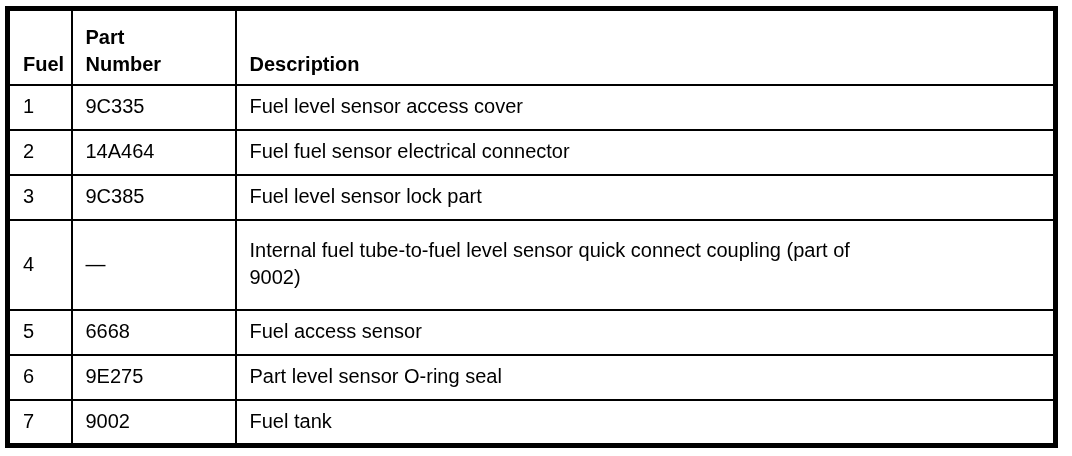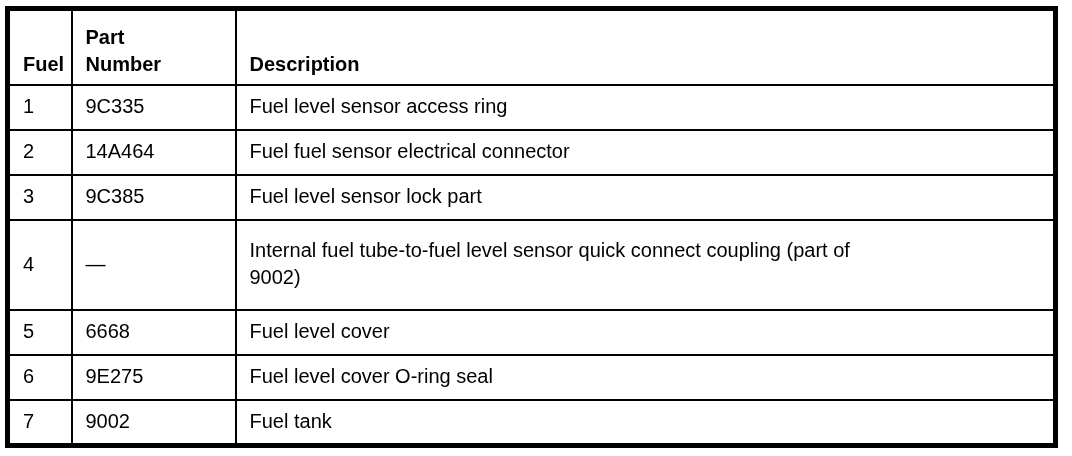--- a/index.html
+++ b/index.html
@@ -79,47 +79,47 @@
         <th>Fuel</th>
         <th>Part
 Number</th>
         <th>Description</th>
       </tr>
     </thead>
     <tbody>
       <tr class="body-row">
         <td class="cell-item">1</td>
         <td class="cell-part">9C335</td>
-        <td class="cell-desc">Fuel level sensor access ring</td>
+        <td class="cell-desc">Fuel level sensor access cover</td>
       </tr>
       <tr class="body-row">
         <td class="cell-item">2</td>
         <td class="cell-part">14A464</td>
         <td class="cell-desc">Fuel fuel sensor electrical connector</td>
       </tr>
       <tr class="body-row">
         <td class="cell-item">3</td>
         <td class="cell-part">9C385</td>
         <td class="cell-desc">Fuel level sensor lock part</td>
       </tr>
       <tr class="body-row row-tall">
         <td class="cell-item">4</td>
         <td class="cell-part">—</td>
         <td class="cell-desc">Internal fuel tube-to-fuel level sensor quick connect coupling (part of
 9002)</td>
       </tr>
       <tr class="body-row">
         <td class="cell-item">5</td>
         <td class="cell-part">6668</td>
-        <td class="cell-desc">Fuel level cover</td>
+        <td class="cell-desc">Fuel access sensor</td>
       </tr>
       <tr class="body-row">
         <td class="cell-item">6</td>
         <td class="cell-part">9E275</td>
-        <td class="cell-desc">Fuel level cover O-ring seal</td>
+        <td class="cell-desc">Part level sensor O-ring seal</td>
       </tr>
       <tr class="body-row">
         <td class="cell-item">7</td>
         <td class="cell-part">9002</td>
         <td class="cell-desc">Fuel tank</td>
       </tr>
     </tbody>
   </table>
 </div>
 

